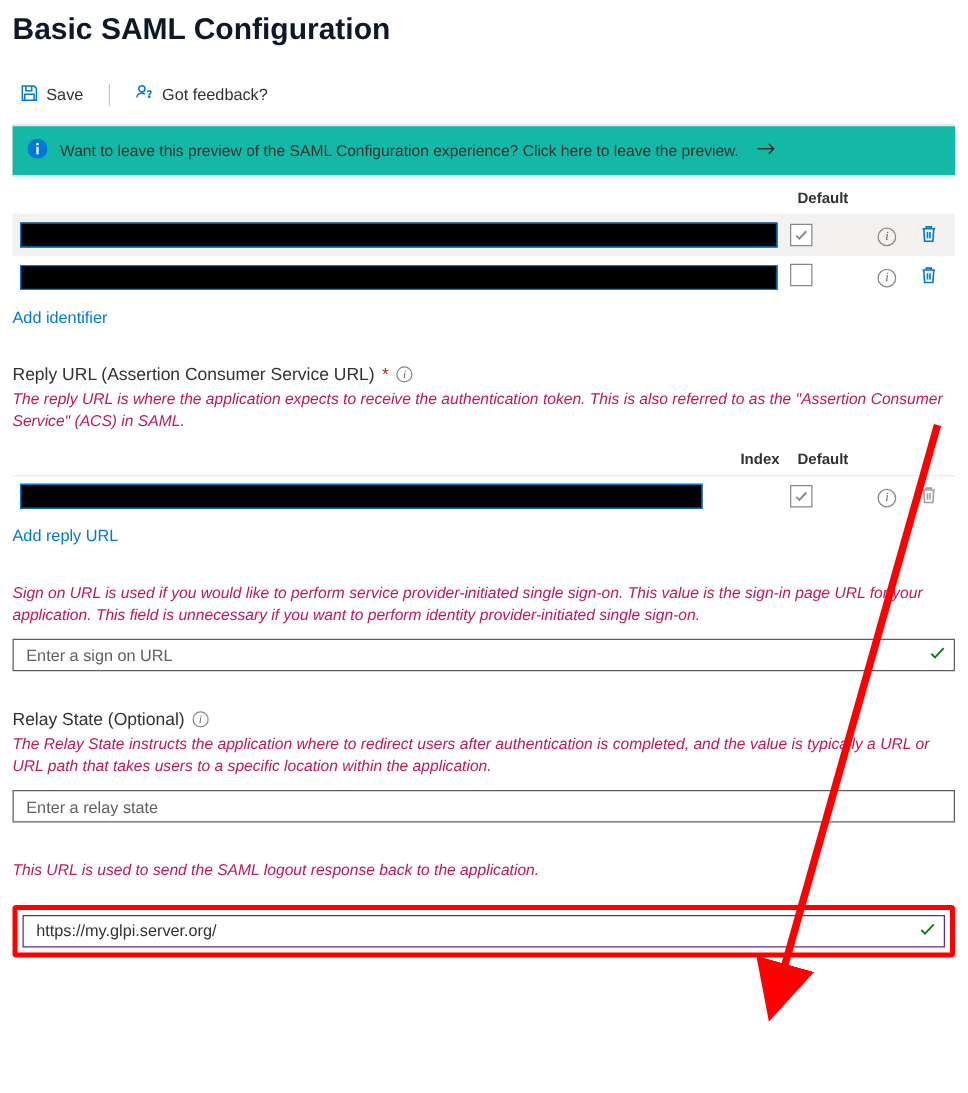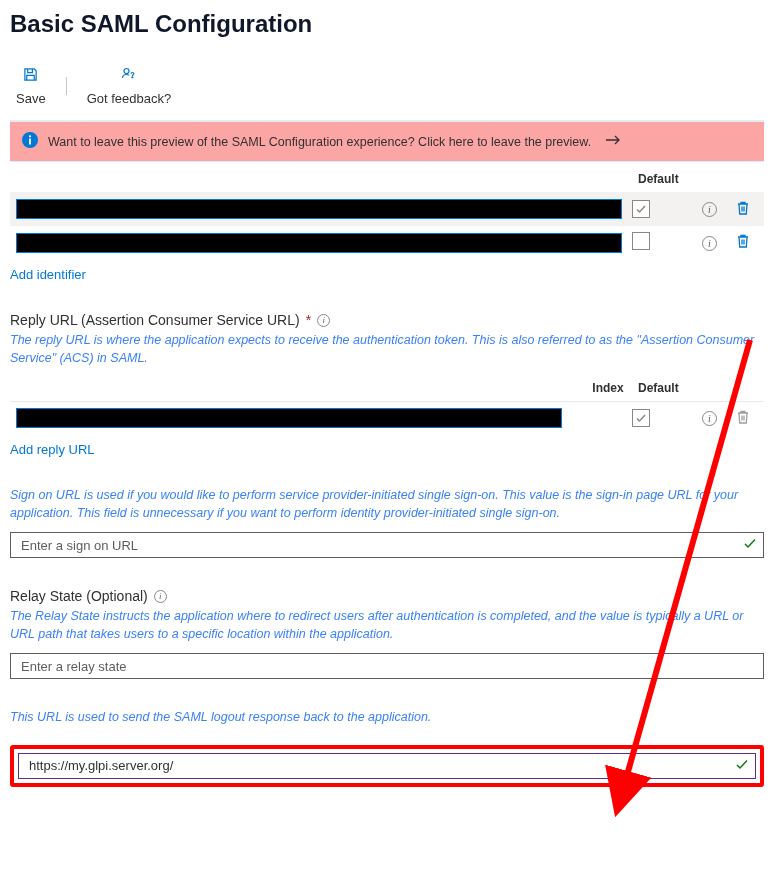--- a/index.html
+++ b/index.html
@@ -27,34 +27,33 @@
   .toolbar-btn {
     display: inline-flex;
     align-items: center;
     gap: 6px;
     background: none;
     border: none;
     color: #323130;
     font-size: 13px;
     padding: 4px 6px;
     cursor: pointer;
-    flex-direction: column;
   }
   .toolbar-btn .icon { color: #0078d4; }
   .toolbar-sep {
     width: 1px;
     height: 18px;
     background: #c8c6c4;
     margin: 0 6px;
   }
   .info-banner {
     display: flex;
     align-items: center;
     gap: 10px;
-    background: #fca5a5;
+    background: #14b8a6;
     border-top: 1px solid #deecf9;
     border-bottom: 1px solid #deecf9;
     padding: 10px 12px;
     margin: 0 0 6px 0;
     font-size: 12.5px;
     color: #323130;
   }
   .info-banner .info-icon {
     flex: 0 0 auto;
   }
@@ -70,21 +69,21 @@
     margin-bottom: 4px;
     display: flex;
     align-items: center;
     gap: 6px;
     text-align: right;
   }
   .required-star { color: #a4262c; }
   .help-text {
     font-size: 12.5px;
     font-style: italic;
-    color: #3b82f6;
+    color: #be185d;
     line-height: 1.4;
     margin-bottom: 10px;
   }
   .table {
     width: 100%;
   }
   .table-header-row {
     display: flex;
     align-items: center;
     font-size: 12px;

